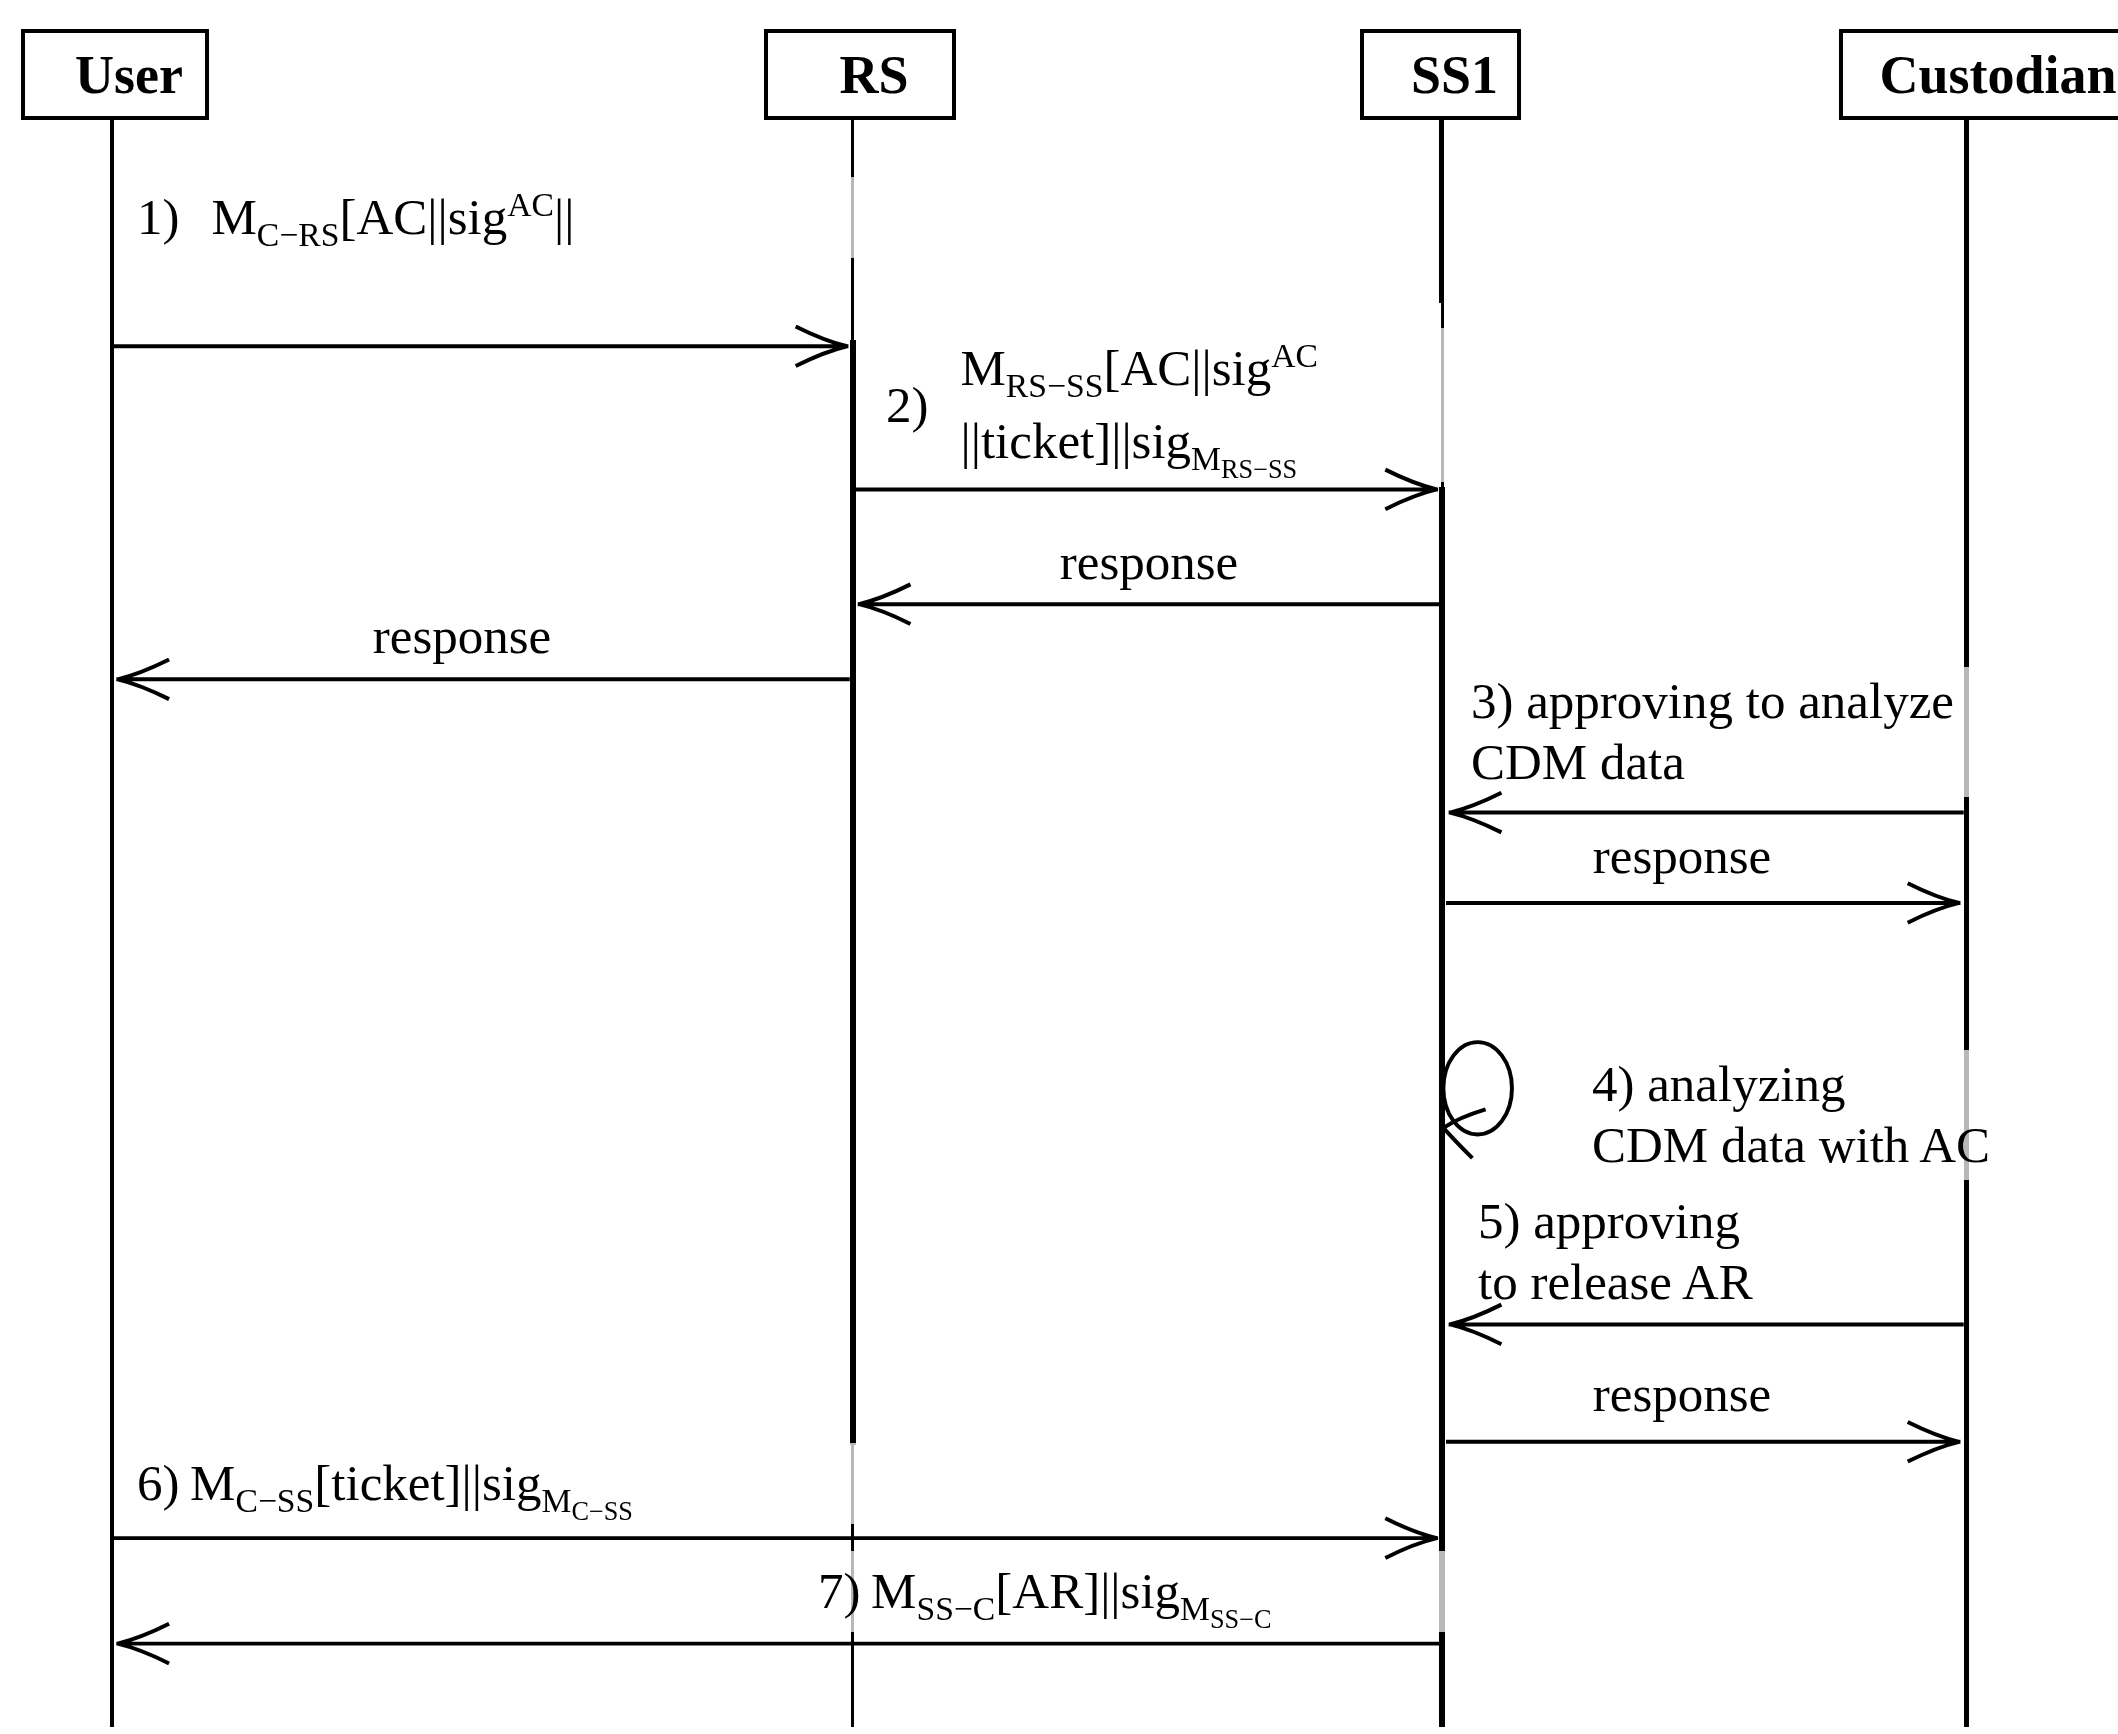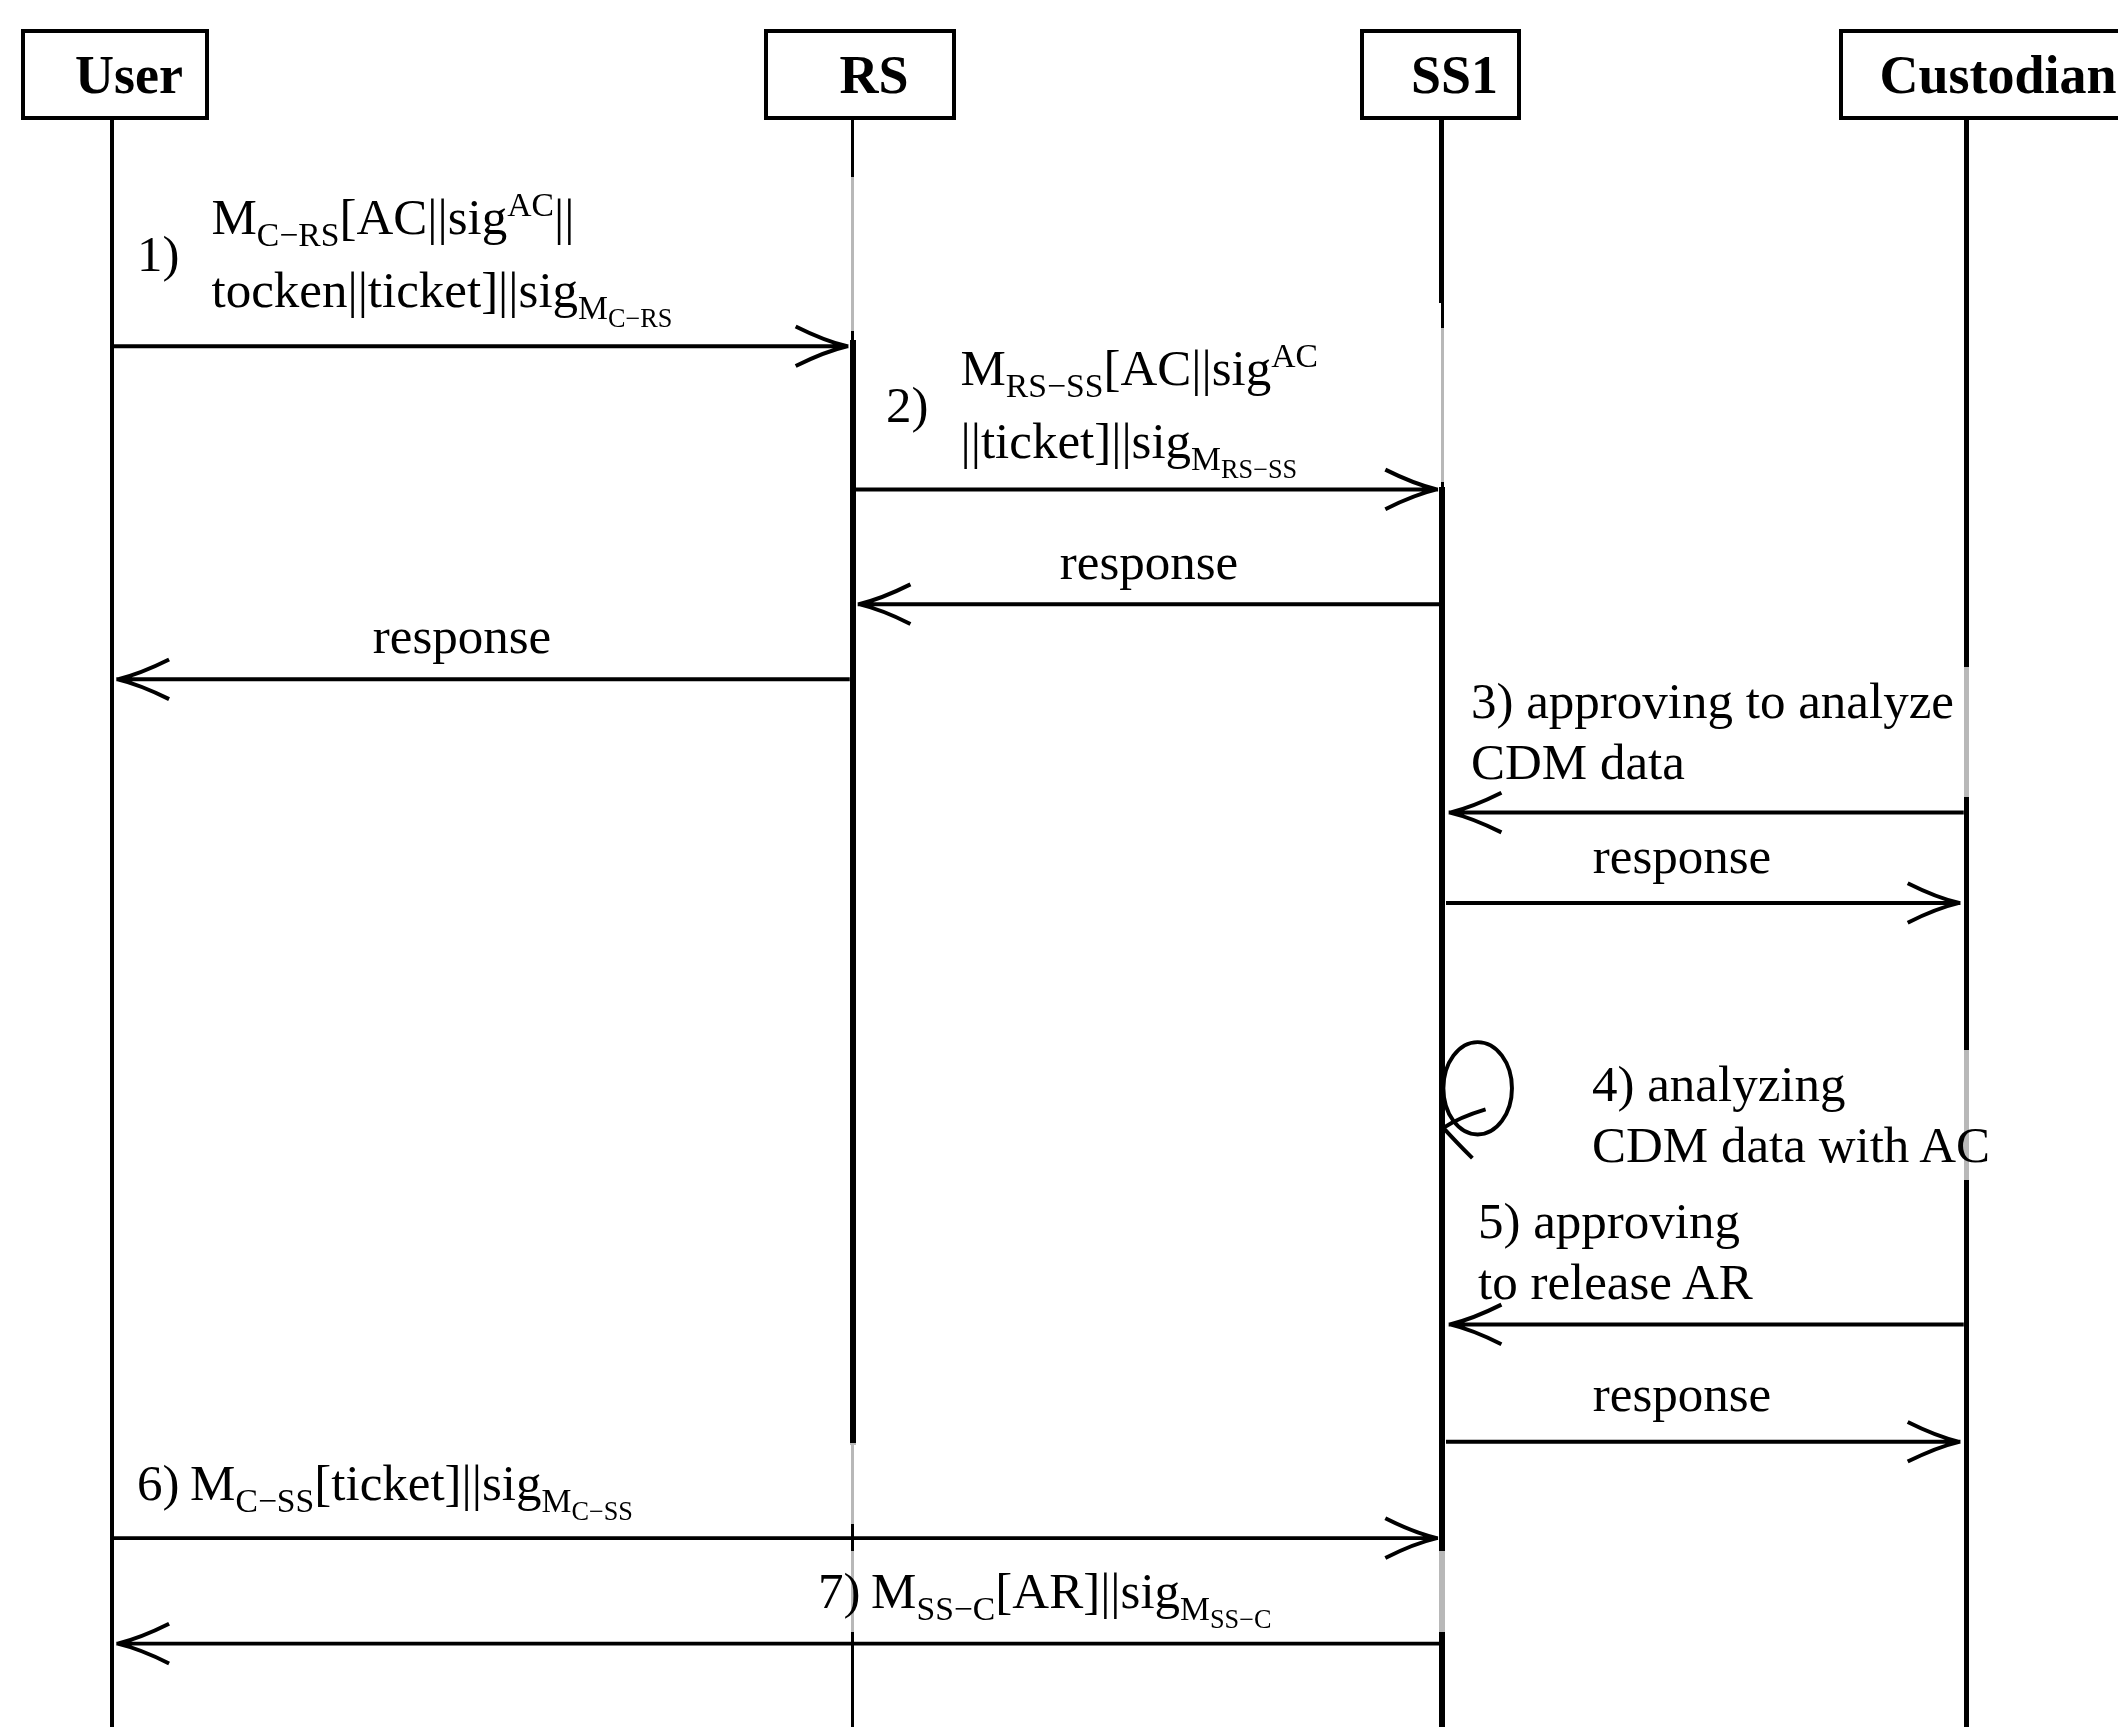--- a/index.html
+++ b/index.html
@@ -64,21 +64,20 @@
   <div class="lifeline ll-rs-act"></div>
   <div class="lifeline ll-ss1-base"></div>
   <div class="lifeline ll-ss1-act-top"></div>
   <div class="lifeline ll-ss1-act"></div>
   <div class="lifeline ll-cust"></div>
 
   <div class="label l1 two-col">
     <span class="step">1)</span>
     <span class="math">
       <span>M<sub>C−RS</sub>[AC||sig<sup>AC</sup>||</span><br>
-      <span>tocken||ticket]||sig<sub>M<sub>C−RS</sub></sub></span>
     </span>
   </div>
 
   <div class="label l2 two-col">
     <span class="step">2)</span>
     <span class="math">
       <span>M<sub>RS−SS</sub>[AC||sig<sup>AC</sup></span><br>
       <span>||ticket]||sig<sub>M<sub>RS−SS</sub></sub></span>
     </span>
   </div>

